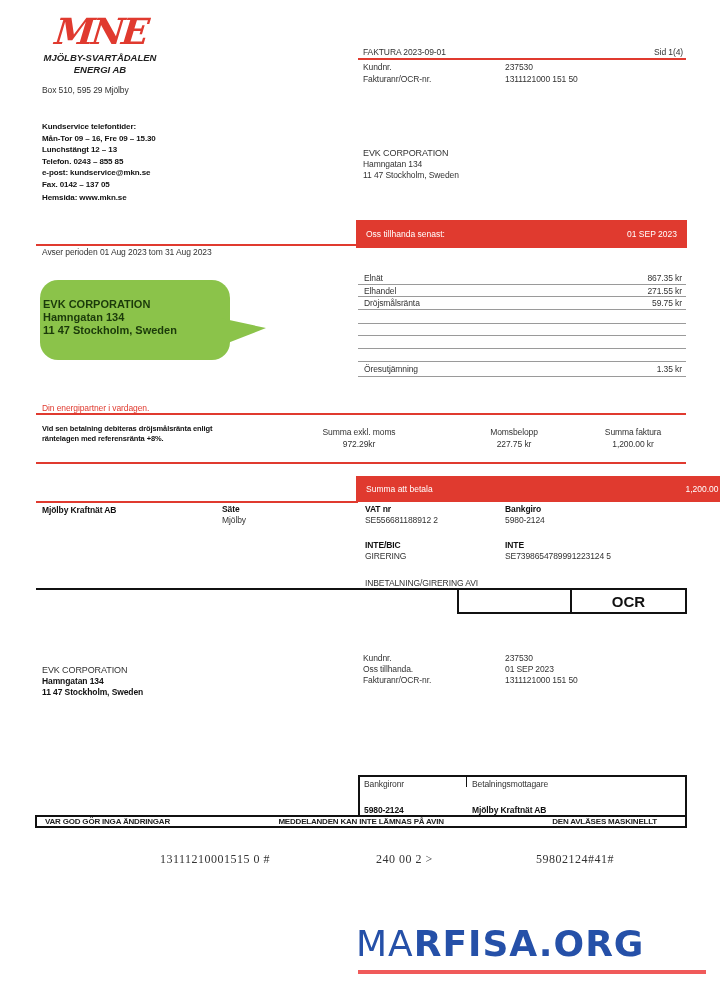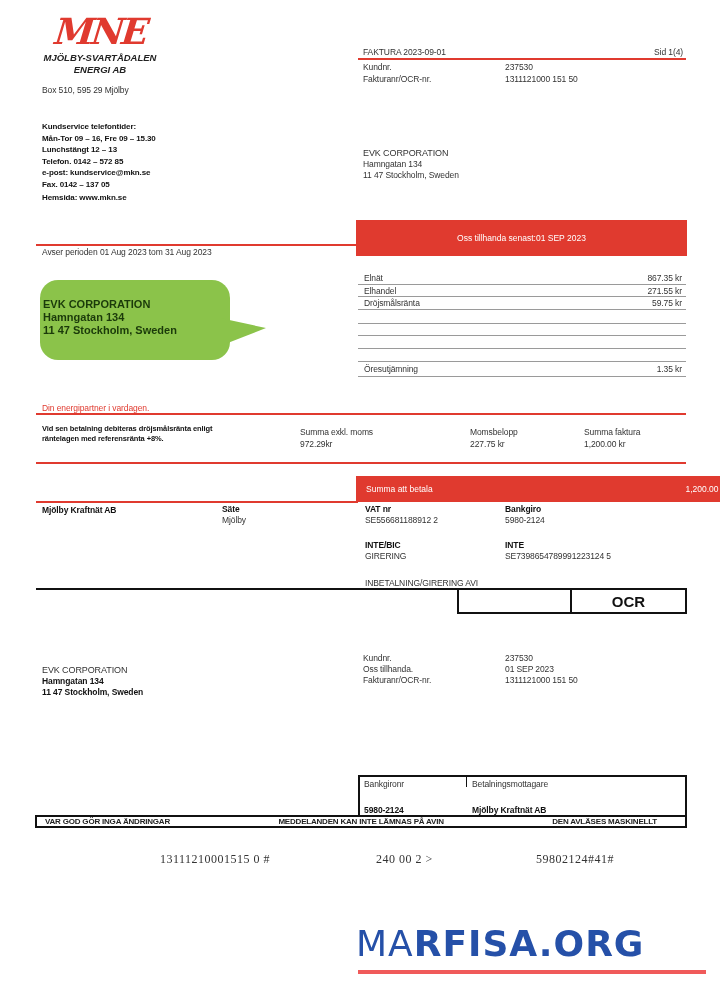--- a/index.html
+++ b/index.html
@@ -16,39 +16,39 @@
   .logo-text{font-family:"DejaVu Serif",serif;font-weight:bold;font-size:36px;color:#e03a2f;letter-spacing:-3px;line-height:34px;font-style:italic;transform:skewX(-6deg);}
   .company{font-weight:bold;font-size:9.5px;color:#222;text-align:center;line-height:12px;font-style:italic;}
   .bubble{position:absolute;left:40px;top:280px;width:190px;height:80px;background:#8bc34a;border-radius:18px;}
   .bubble-tail{position:absolute;left:220px;top:318px;width:0;height:0;border-top:10px solid transparent;border-bottom:18px solid transparent;border-left:46px solid #8bc34a;}
   .bubble-text{position:absolute;left:43px;top:298px;font-size:11px;font-weight:bold;color:#1b3a0a;line-height:13px;}
   .box{position:absolute;border:2px solid #111;box-sizing:border-box;}
   .mono{font-family:Liberation Serif, serif;font-size:12px;color:#333;letter-spacing:0.5px;margin-left:28px;}
   .wm{position:absolute;left:356px;top:920px;font-family:"DejaVu Sans",sans-serif;font-size:36px;color:#2550a8;letter-spacing:1px;line-height:48px;}
   .wm b{font-weight:bold;}
   .wm-line{position:absolute;left:358px;top:970px;width:348px;height:4px;background:#f05a5a;}
-  .right{text-align:left;}
+  .right{text-align:center;}
 </style>
 </head>
 <body>
 
 <div class="logo">
   <div class="logo-text">MNE</div>
 </div>
 <div class="abs company" style="left:30px;top:52px;width:140px;">
   <div>MJÖLBY-SVARTÅDALEN</div>
   <div>ENERGI AB</div>
 </div>
 <div class="abs sm" style="left:42px;top:84px;">Box 510, 595 29 Mjölby</div>
 
 <div class="abs sm bold" style="left:42px;top:121px;line-height:11.5px;font-size:8px;">
   <div>Kundservice telefontider:</div>
   <div>Mån-Tor 09 – 16, Fre 09 – 15.30</div>
   <div>Lunchstängt 12 – 13</div>
-  <div>Telefon. 0142 – 572 85</div>
+  <div>Telefon. 0243 – 855 85</div>
   <div>e-post: kundservice@mkn.se</div>
   <div>Fax. 0142 – 137 05</div>
   <div style="margin-top:2px;">Hemsida: www.mkn.se</div>
 </div>
 
 <div class="abs sm" style="left:363px;top:46px;width:320px;">
   <span>FAKTURA 2023-09-01</span>
   <span style="float:right;">Sid 1(4)</span>
 </div>
 <div class="redline" style="left:358px;top:58px;width:328px;"></div>
@@ -56,21 +56,21 @@
 <div class="abs sm" style="left:505px;top:61px;">237530</div>
 <div class="abs sm" style="left:363px;top:73px;">Fakturanr/OCR-nr.</div>
 <div class="abs sm" style="left:505px;top:73px;">1311121000 151 50</div>
 
 <div class="abs sm" style="left:363px;top:148px;line-height:11px;">
   <div style="font-size:9px;">EVK CORPORATION</div>
   <div>Hamngatan 134</div>
   <div>11 47 Stockholm, Sweden</div>
 </div>
 
-<div class="redbar" style="left:356px;top:220px;width:331px;height:36px;justify-content:center;">
+<div class="redbar" style="left:356px;top:220px;width:331px;height:28px;">
   <span>Oss tillhanda senast:</span>
   <span>01 SEP 2023</span>
 </div>
 <div class="redline" style="left:36px;top:244px;width:322px;"></div>
 <div class="abs sm" style="left:42px;top:246px;">Avser perioden 01 Aug 2023 tom 31 Aug 2023</div>
 
 <div class="bubble"></div>
 <div class="bubble-tail"></div>
 <div class="bubble-text">
   <div>EVK CORPORATION</div>

